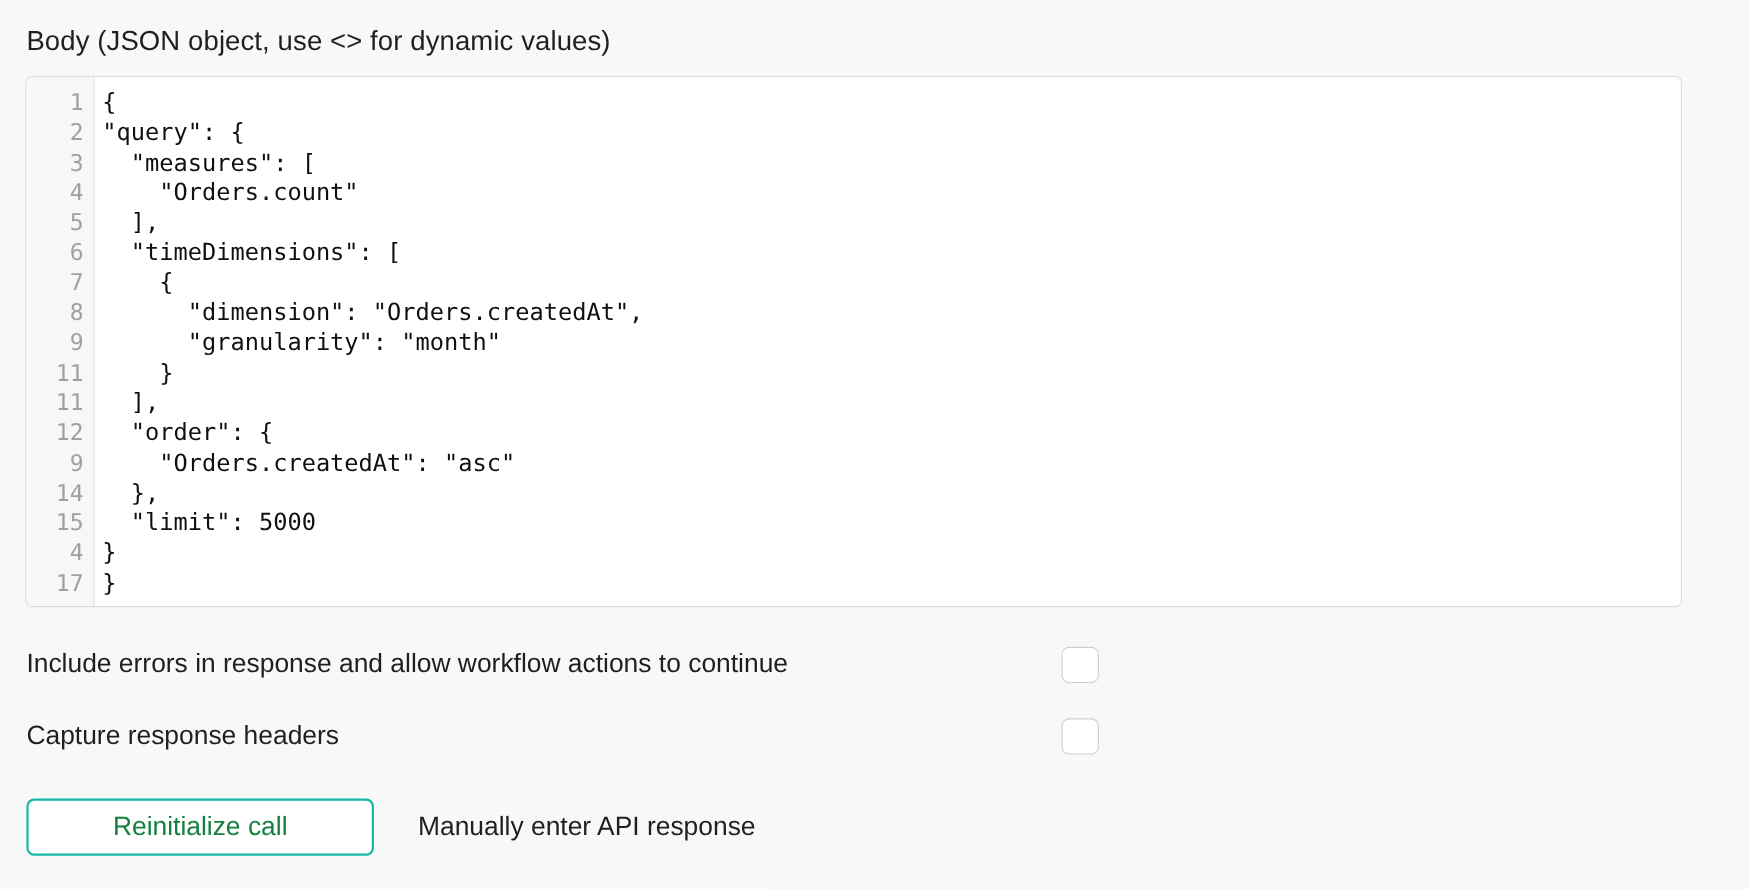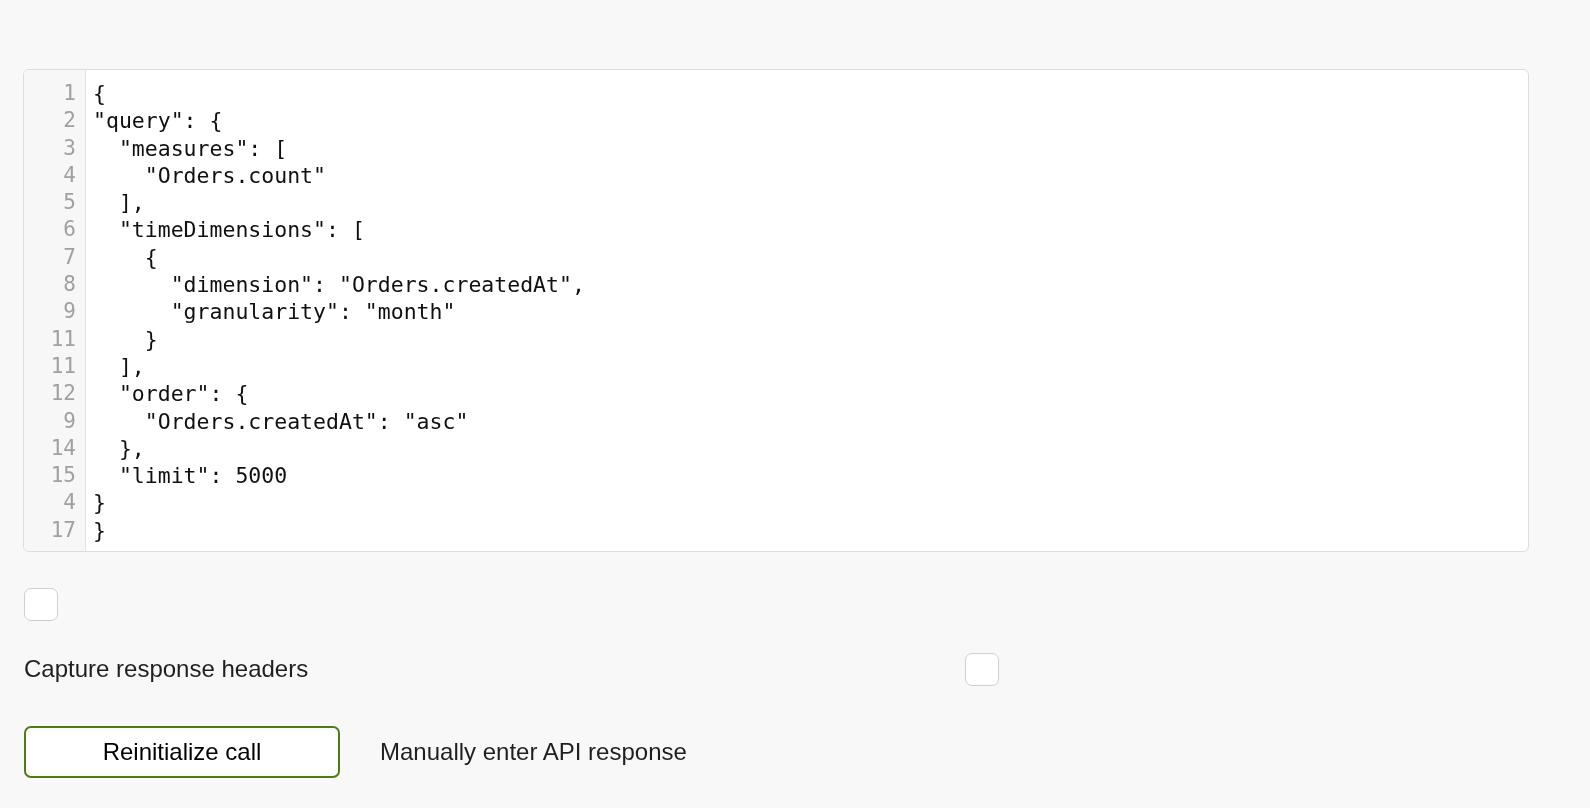--- a/index.html
+++ b/index.html
@@ -119,23 +119,23 @@
     left: 24px;
     top: 726px;
     display: flex;
     align-items: center;
   }
   .btn-outline {
     width: 316px;
     height: 52px;
     box-sizing: border-box;
     background: #ffffff;
-    border: 2px solid #4d7c0f;
+    border: 2px solid #14b8a6;
     border-radius: 7px;
-    color: #000000;
+    color: #15803d;
     font-size: 24px;
     font-family: "Liberation Sans", sans-serif;
     display: flex;
     align-items: center;
     justify-content: center;
     cursor: pointer;
     padding: 0;
   }
   .link-action {
     margin-left: 40px;
@@ -143,20 +143,21 @@
     color: #1f1f1f;
     white-space: nowrap;
     cursor: pointer;
   }
 </style>
 </head>
 <body>
 
 <div class="page">
 
+  <div class="field-label">Body (JSON object, use &lt;&gt; for dynamic values)</div>
 
   <div class="editor">
     <div class="gutter">
       <span class="ln">1</span>
       <span class="ln">2</span>
       <span class="ln">3</span>
       <span class="ln">4</span>
       <span class="ln">5</span>
       <span class="ln">6</span>
       <span class="ln">7</span>
@@ -186,20 +187,21 @@
       <span class="cl">  "order": {</span>
       <span class="cl">    "Orders.createdAt": "asc"</span>
       <span class="cl">  },</span>
       <span class="cl">  "limit": 5000</span>
       <span class="cl">}</span>
       <span class="cl">}</span>
     </div>
   </div>
 
   <div class="toggle-row" id="row-include">
+    <span class="toggle-label">Include errors in response and allow workflow actions to continue</span>
     <span class="checkbox"></span>
   </div>
 
   <div class="toggle-row" id="row-capture">
     <span class="toggle-label">Capture response headers</span>
     <span class="checkbox"></span>
   </div>
 
   <div class="footer">
     <button class="btn-outline">Reinitialize call</button>

